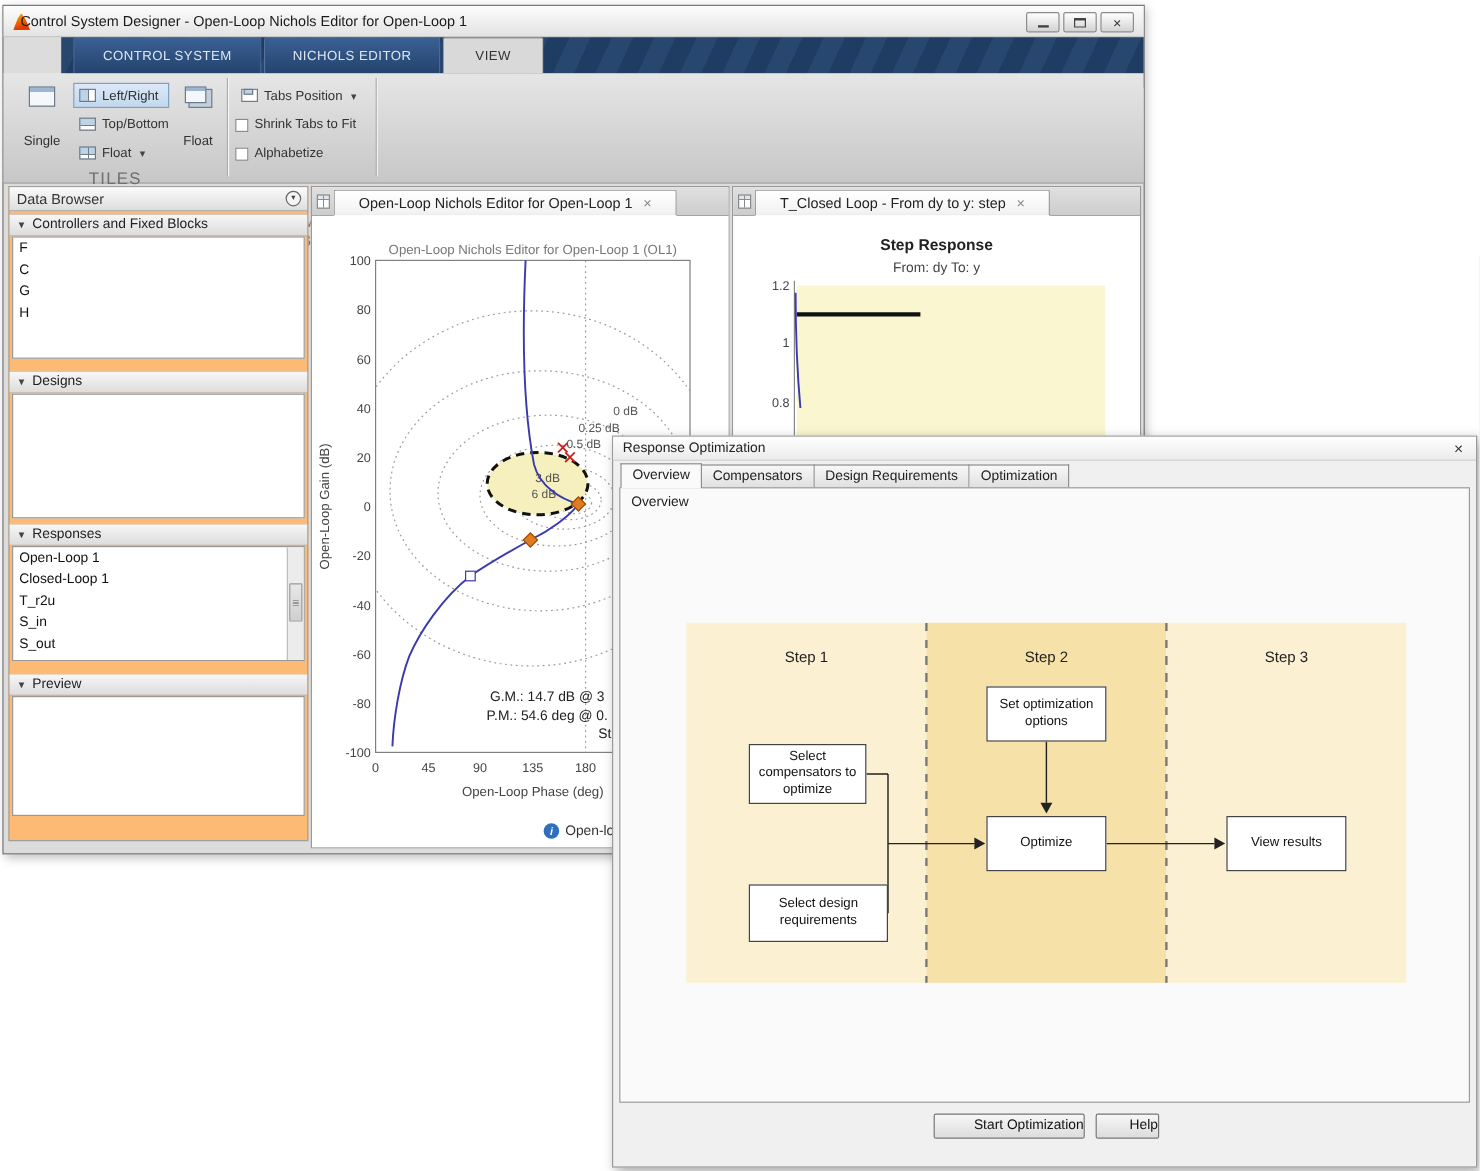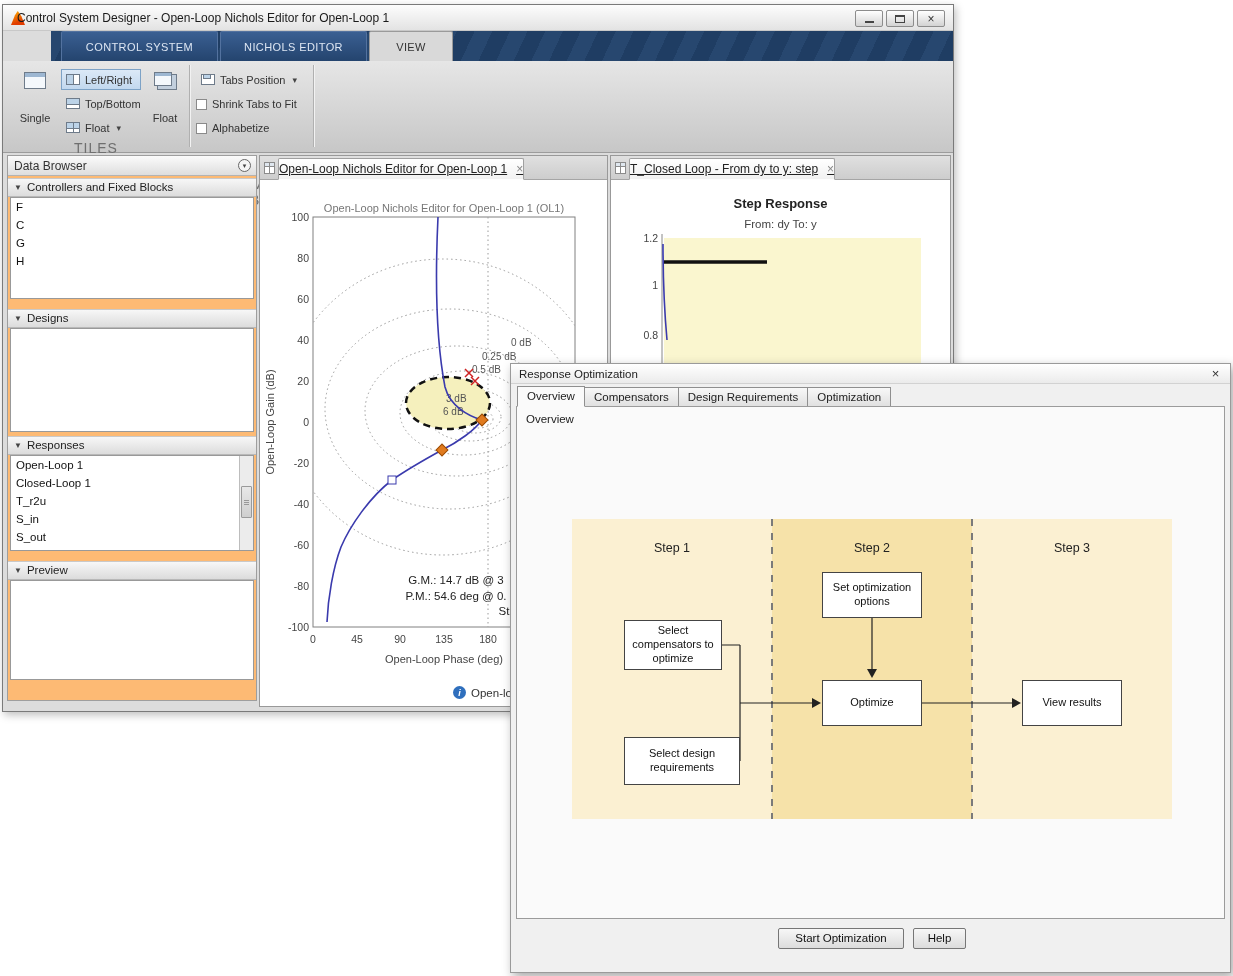--- a/index.html
+++ b/index.html
@@ -96,22 +96,22 @@
   .pane { position:absolute; top:150px; height:552px; border:1px solid #999; background:#fff; }
   .pane-nichols { left:256px; width:349px; }
   .pane-step { left:607px; width:341px; }
   .tabstrip { position:absolute; left:0; top:0; right:0; height:24px;
     background:linear-gradient(#e0e0e0,#cdcdcd); border-bottom:1px solid #a5a5a5; }
   .pane-handle { position:absolute; left:4px; top:6px; width:11px; height:12px; border:1px solid #8b8b8b; background:
     linear-gradient(90deg,transparent 0 4px,#8b8b8b 4px 5px,transparent 5px),
     linear-gradient(180deg,#dfe7ef 0 3px,#8b8b8b 3px 4px,#fff 4px); }
   .doc-tab { position:absolute; left:18px; top:2px; height:22px;
     background:linear-gradient(#ffffff,#f1f1f1); border:1px solid #a0a0a0; border-bottom:1px solid #fdfdfd;
-    border-radius:2px 2px 0 0; display:flex; align-items:center; gap:9px; padding:0 0;
-    font-size:12px; color:#222; white-space:nowrap;text-decoration:underline; }
+    border-radius:2px 2px 0 0; display:flex; align-items:center; gap:9px; padding:0 20px;
+    font-size:12px; color:#222; white-space:nowrap; }
   .tab-close { font-size:12px; color:#888; }
   .pane-content { position:absolute; left:0; top:24px; right:0; bottom:0; background:#fff; }
 
   svg text { font-family:"Liberation Sans",sans-serif; fill:#555; }
   .t-title { font-size:11px; fill:#777; }
   .t-tick  { font-size:10.5px; fill:#444; }
   .t-db    { font-size:10px; fill:#555; }
   .t-marg  { font-size:11.5px; fill:#222; }
   .t-axis  { font-size:11px; fill:#444; }
 
@@ -144,21 +144,21 @@
   .col { position:absolute; top:0; bottom:0; width:200px; }
   .col-light { background:#fbf0d2; }
   .col-mid { background:#f6e2a9; }
   .dash-sep { position:absolute; top:0; bottom:0; width:2px;
     background:repeating-linear-gradient(180deg,#7a7a7a 0 7px,transparent 7px 14px); }
   .step-label { position:absolute; top:22px; width:200px; text-align:center; font-size:12.5px; color:#222; }
   .flow-box { position:absolute; background:#fff; border:1px solid #444; display:flex; align-items:center;
     justify-content:center; text-align:center; font-size:11px; color:#111; padding:2px 4px; line-height:1.25; }
   .flow-svg { position:absolute; left:0; top:0; width:600px; height:300px; pointer-events:none; }
   .dlg-btn { position:absolute; top:564px; height:21px; border:1px solid #767676; border-radius:2px;
-    background:linear-gradient(#f7f7f7,#dcdcdc); font-size:11.5px; color:#111; text-align:center; line-height:19px; }
+    background:linear-gradient(#f7f7f7,#dcdcdc); font-size:11.5px; color:#111; text-align:right; line-height:19px; }
 </style>
 </head>
 <body>
 
 <div class="stage">
 
   <div class="main-window">
 
     <div class="titlebar">
       <span class="app-icon"></span>

